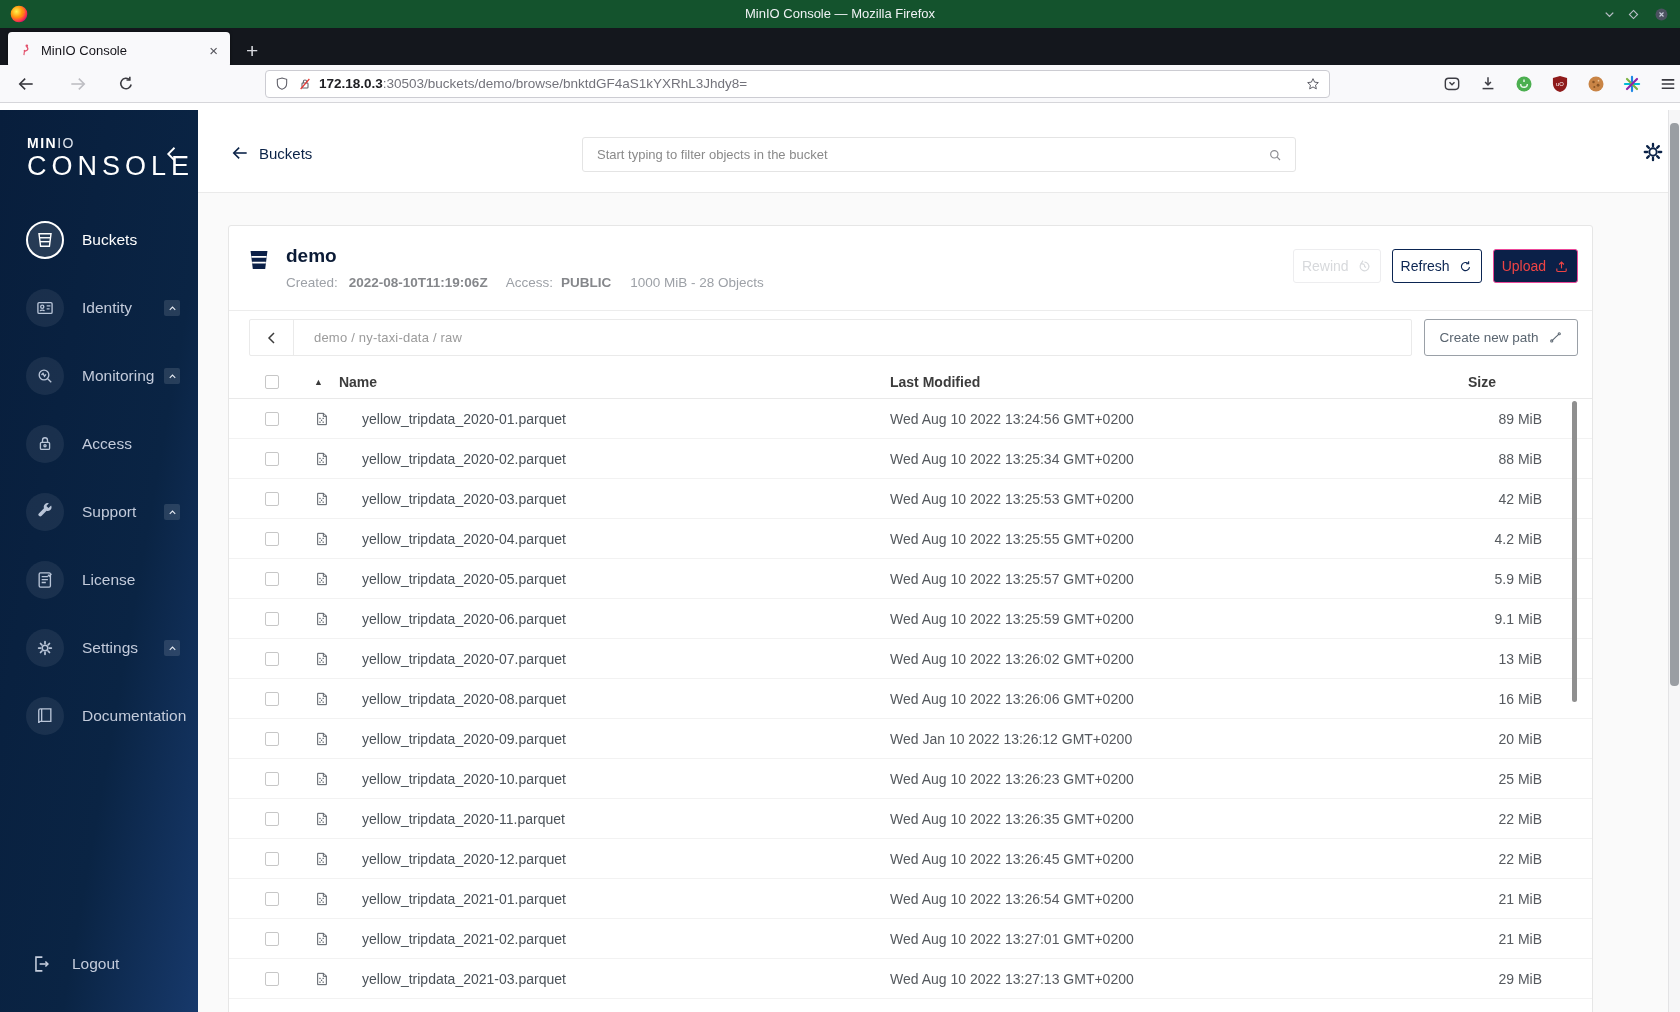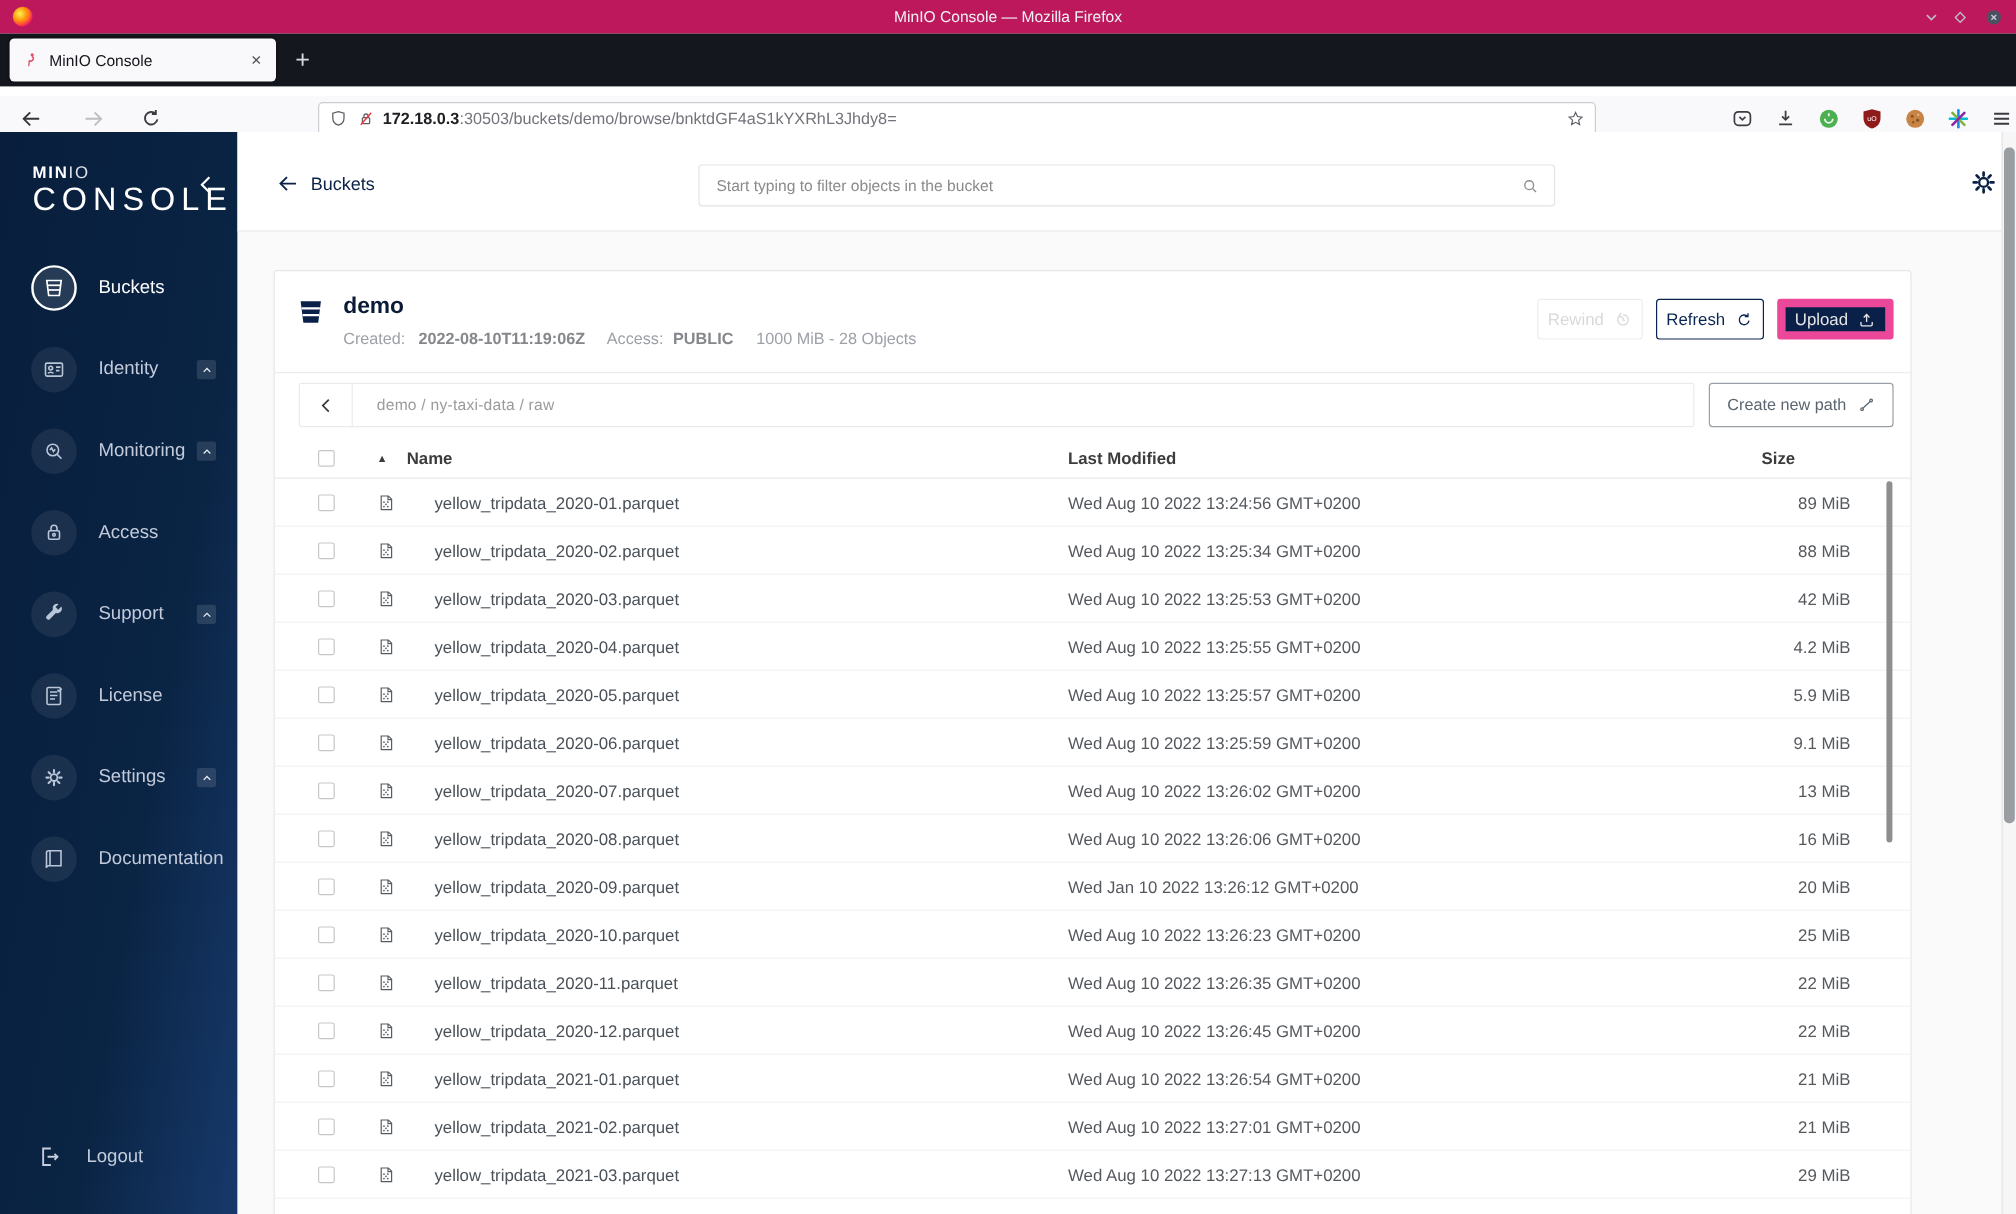--- a/index.html
+++ b/index.html
@@ -1,39 +1,39 @@
 <!DOCTYPE html>
 <html><head>
 <meta charset="utf-8">
 <style>
   html,body{margin:0;padding:0;width:1680px;height:1012px;overflow:hidden;
     font-family:"Liberation Sans","DejaVu Sans",sans-serif;background:#fff;}
   *{box-sizing:border-box;}
   .stage{position:relative;width:1680px;height:1012px;overflow:hidden;background:#fff;}
 
   
-  .titlebar{position:absolute;left:0;top:0;width:1680px;height:28px;background:#be185d;
+  .titlebar{position:absolute;left:0;top:0;width:1680px;height:28px;background:#14532d;
     display:flex;align-items:center;color:#e9ebee;font-size:13px;}
   .fx-logo{position:absolute;left:9px;top:4px;width:20px;height:20px;}
   .win-title{position:absolute;left:0;right:0;text-align:center;top:6px;font-size:13px;color:#f0f2f5;}
   .winbtn{position:absolute;top:5px;width:18px;height:18px;display:flex;align-items:center;justify-content:center;}
   .winbtn svg{width:15px;height:15px;}
 
   
   .tabstrip{position:absolute;left:0;top:28px;width:1680px;height:44px;background:#14171d;
     display:flex;align-items:flex-end;}
   .tab{margin-left:8px;margin-bottom:4px;width:222px;height:36px;background:#f9f9fb;border-radius:4px;
     display:flex;align-items:center;padding:0 10px;font-size:13px;color:#15141a;box-shadow:0 0 3px rgba(0,0,0,.5);}
   .tab .fav{width:15px;height:15px;margin-right:8px;flex:none;}
   .tab .t-title{flex:1;white-space:nowrap;overflow:hidden;}
   .tab .t-close{color:#55555c;font-size:15px;padding:0 2px;}
   .newtab{color:#d7d9de;font-size:21px;font-weight:300;margin-left:16px;margin-bottom:11px;line-height:1;}
 
   
-  .navbar{position:absolute;left:0;top:80px;width:1680px;height:38px;background:#f9f9fb;
+  .navbar{position:absolute;left:0;top:65px;width:1680px;height:38px;background:#f9f9fb;
     border-bottom:1px solid #d6d6da;display:flex;align-items:center;}
   .nav-ic24{width:24px;height:24px;flex:none;display:flex;align-items:center;justify-content:center;}
   .navbar .back{margin-left:14px;color:#35353b;}
   .navbar .fwd{margin-left:28px;color:#bdbdc2;}
   .navbar .reload{margin-left:24px;color:#3c3c42;}
   .urlbar{margin-left:127px;width:1068px;height:28px;background:#fff;border:1px solid #ccccd2;border-radius:4px;
     display:flex;align-items:center;padding:0 8px;font-size:13.5px;}
   .urlbar .u-host{color:#202024;font-weight:600;margin-left:6px;}
   .urlbar .u-path{color:#73737b;flex:1;white-space:nowrap;overflow:hidden;}
   .ext-cluster{display:flex;align-items:center;gap:12px;margin-left:110px;}
@@ -89,21 +89,21 @@
   .bh-meta .v{font-weight:700;color:#85878b;}
   .bh-meta .m-created-v{margin-left:11px;}
   .bh-meta .m-access-l{margin-left:18px;}
   .bh-meta .m-access-v{margin-left:8px;}
   .bh-meta .m-usage{margin-left:19px;}
   .head-actions{margin-left:auto;margin-top:3px;display:flex;gap:11px;}
   .btn{height:34px;padding:0 8px;border-radius:3px;font-size:14px;display:flex;align-items:center;gap:8px;background:#fff;}
   .btn svg{width:15px;height:15px;}
   .btn-rewind{color:#d7d9dc;border:1px solid #ededef;}
   .btn-refresh{color:#0b2552;border:1px solid #0b2552;}
-  .btn-upload{color:#e5e5e5;border:7px solid #ec4899;background:#0b2048;}
+  .btn-upload{color:#ef4444;border:1px solid #ec4899;background:#0b2048;}
 
   
   .pathbar{margin:8px 14px 0 20px;height:37px;display:flex;gap:12px;}
   .crumb-box{flex:1;border:1px solid #eaeaea;border-radius:2px;background:#fff;display:flex;align-items:center;}
   .crumb-back{width:44px;height:100%;border-right:1px solid #eaeaea;display:flex;align-items:center;justify-content:center;color:#3c3c3c;}
   .crumb-text{padding-left:20px;font-size:13px;color:#9b9b9b;letter-spacing:.2px;}
   .create-btn{width:154px;border:1px solid #9aa0a7;border-radius:3px;background:#fff;color:#5a6570;
     font-size:13.5px;display:flex;align-items:center;justify-content:center;gap:9px;}
   .create-btn svg{width:15px;height:15px;}
 

